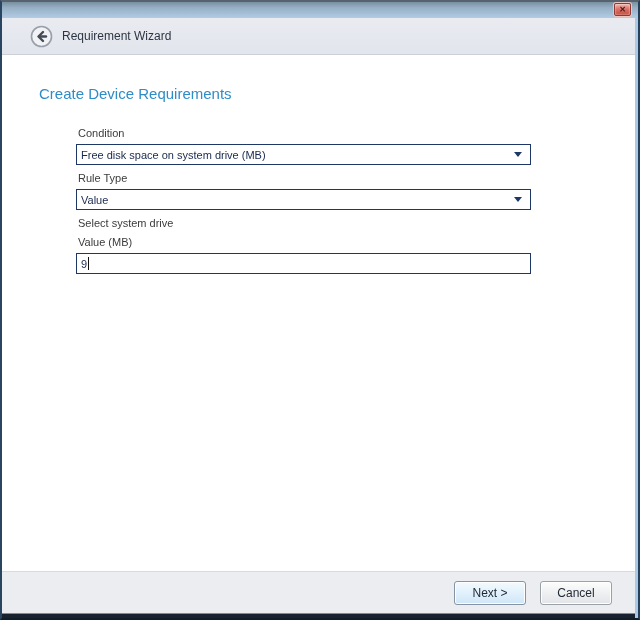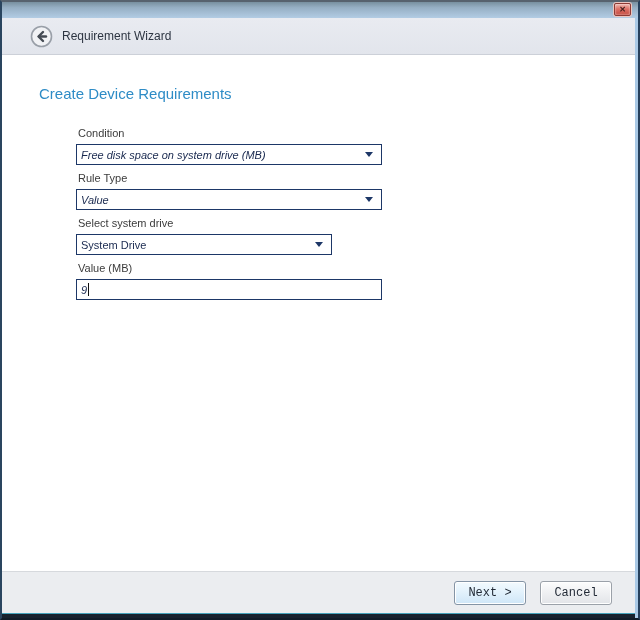--- a/index.html
+++ b/index.html
@@ -77,21 +77,21 @@
   }
   .combo, .textbox {
     height: 21px;
     border: 1px solid #1d3767;
     background: #ffffff;
     display: flex; align-items: center;
     font-size: 11px; color: #19294f;
     padding: 0 5px 0 4px;
   }
   .combo { justify-content: space-between; cursor: default; }
-  .w-wide   { width: 306px; font-style: italic; }
+  .w-wide   { width: 455px; }
   .w-narrow { width: 256px; }
   .combo-arrow {
     width: 0; height: 0;
     border-left: 4px solid transparent;
     border-right: 4px solid transparent;
     border-top: 5px solid #1d3767;
     margin-right: 3px;
   }
   .caret {
     display: inline-block;
@@ -106,21 +106,21 @@
     flex: 0 0 42px;
     background: #ebedf0;
     border-top: 1px solid #d6d9dd;
     display: flex; align-items: center; justify-content: flex-end;
     gap: 14px;
     padding-right: 26px;
   }
   .btn {
     height: 24px; min-width: 72px;
     border-radius: 3px;
-    font-family: Liberation Mono, monospace;
+    font-family: Liberation Sans, sans-serif;
     font-size: 12px; color: #1f2733;
     padding: 0 12px;
     cursor: pointer;
   }
   .btn-next {
     border: 1px solid #8494a5;
     background: linear-gradient(#f2fafe 0%, #e3f2fc 45%, #cfe6f7 100%);
     box-shadow: inset 0 0 0 1px #ffffff;
   }
   .btn-cancel {
@@ -174,24 +174,20 @@
       <div class="field">
         <div class="field-label">Rule Type</div>
         <div class="combo w-wide">
           <span>Value</span>
           <span class="combo-arrow"></span>
         </div>
       </div>
 
       <div class="field">
         <div class="field-label">Select system drive</div>
-        <div class="combo w-narrow">
-          <span>System Drive</span>
-          <span class="combo-arrow"></span>
-        </div>
       </div>
 
 
       <div class="field">
         <div class="field-label">Value (MB)</div>
         <div class="textbox w-wide">
           <span>9</span>
           <span class="caret"></span>
         </div>
       </div>

